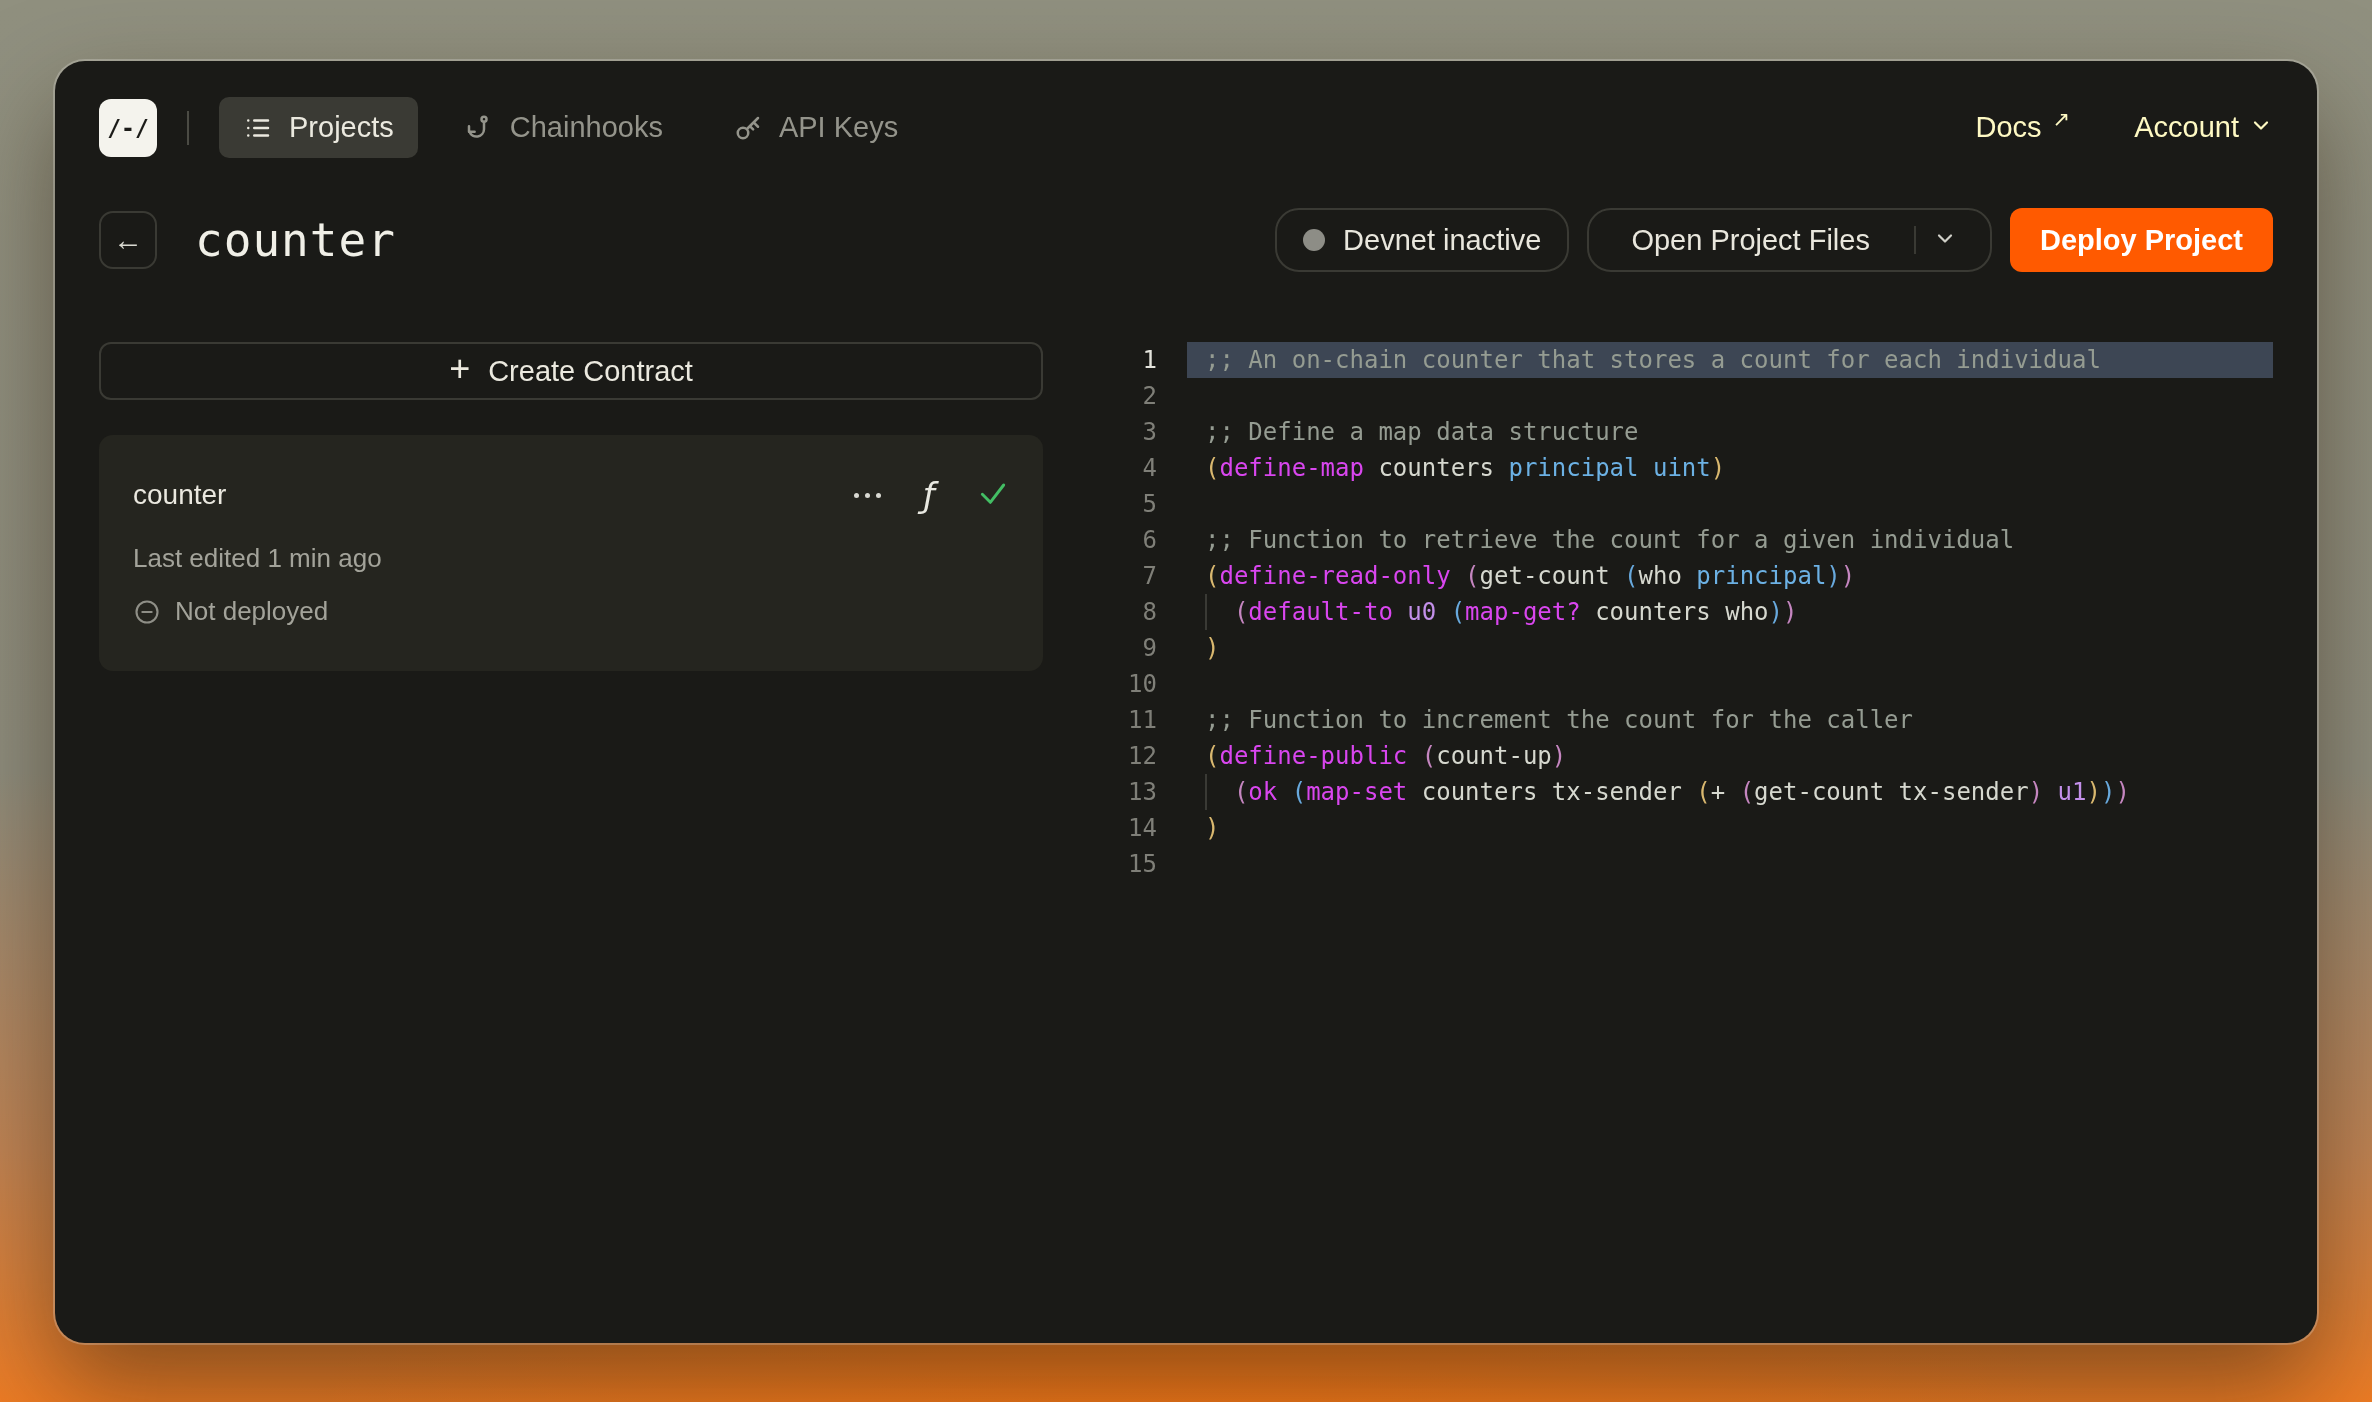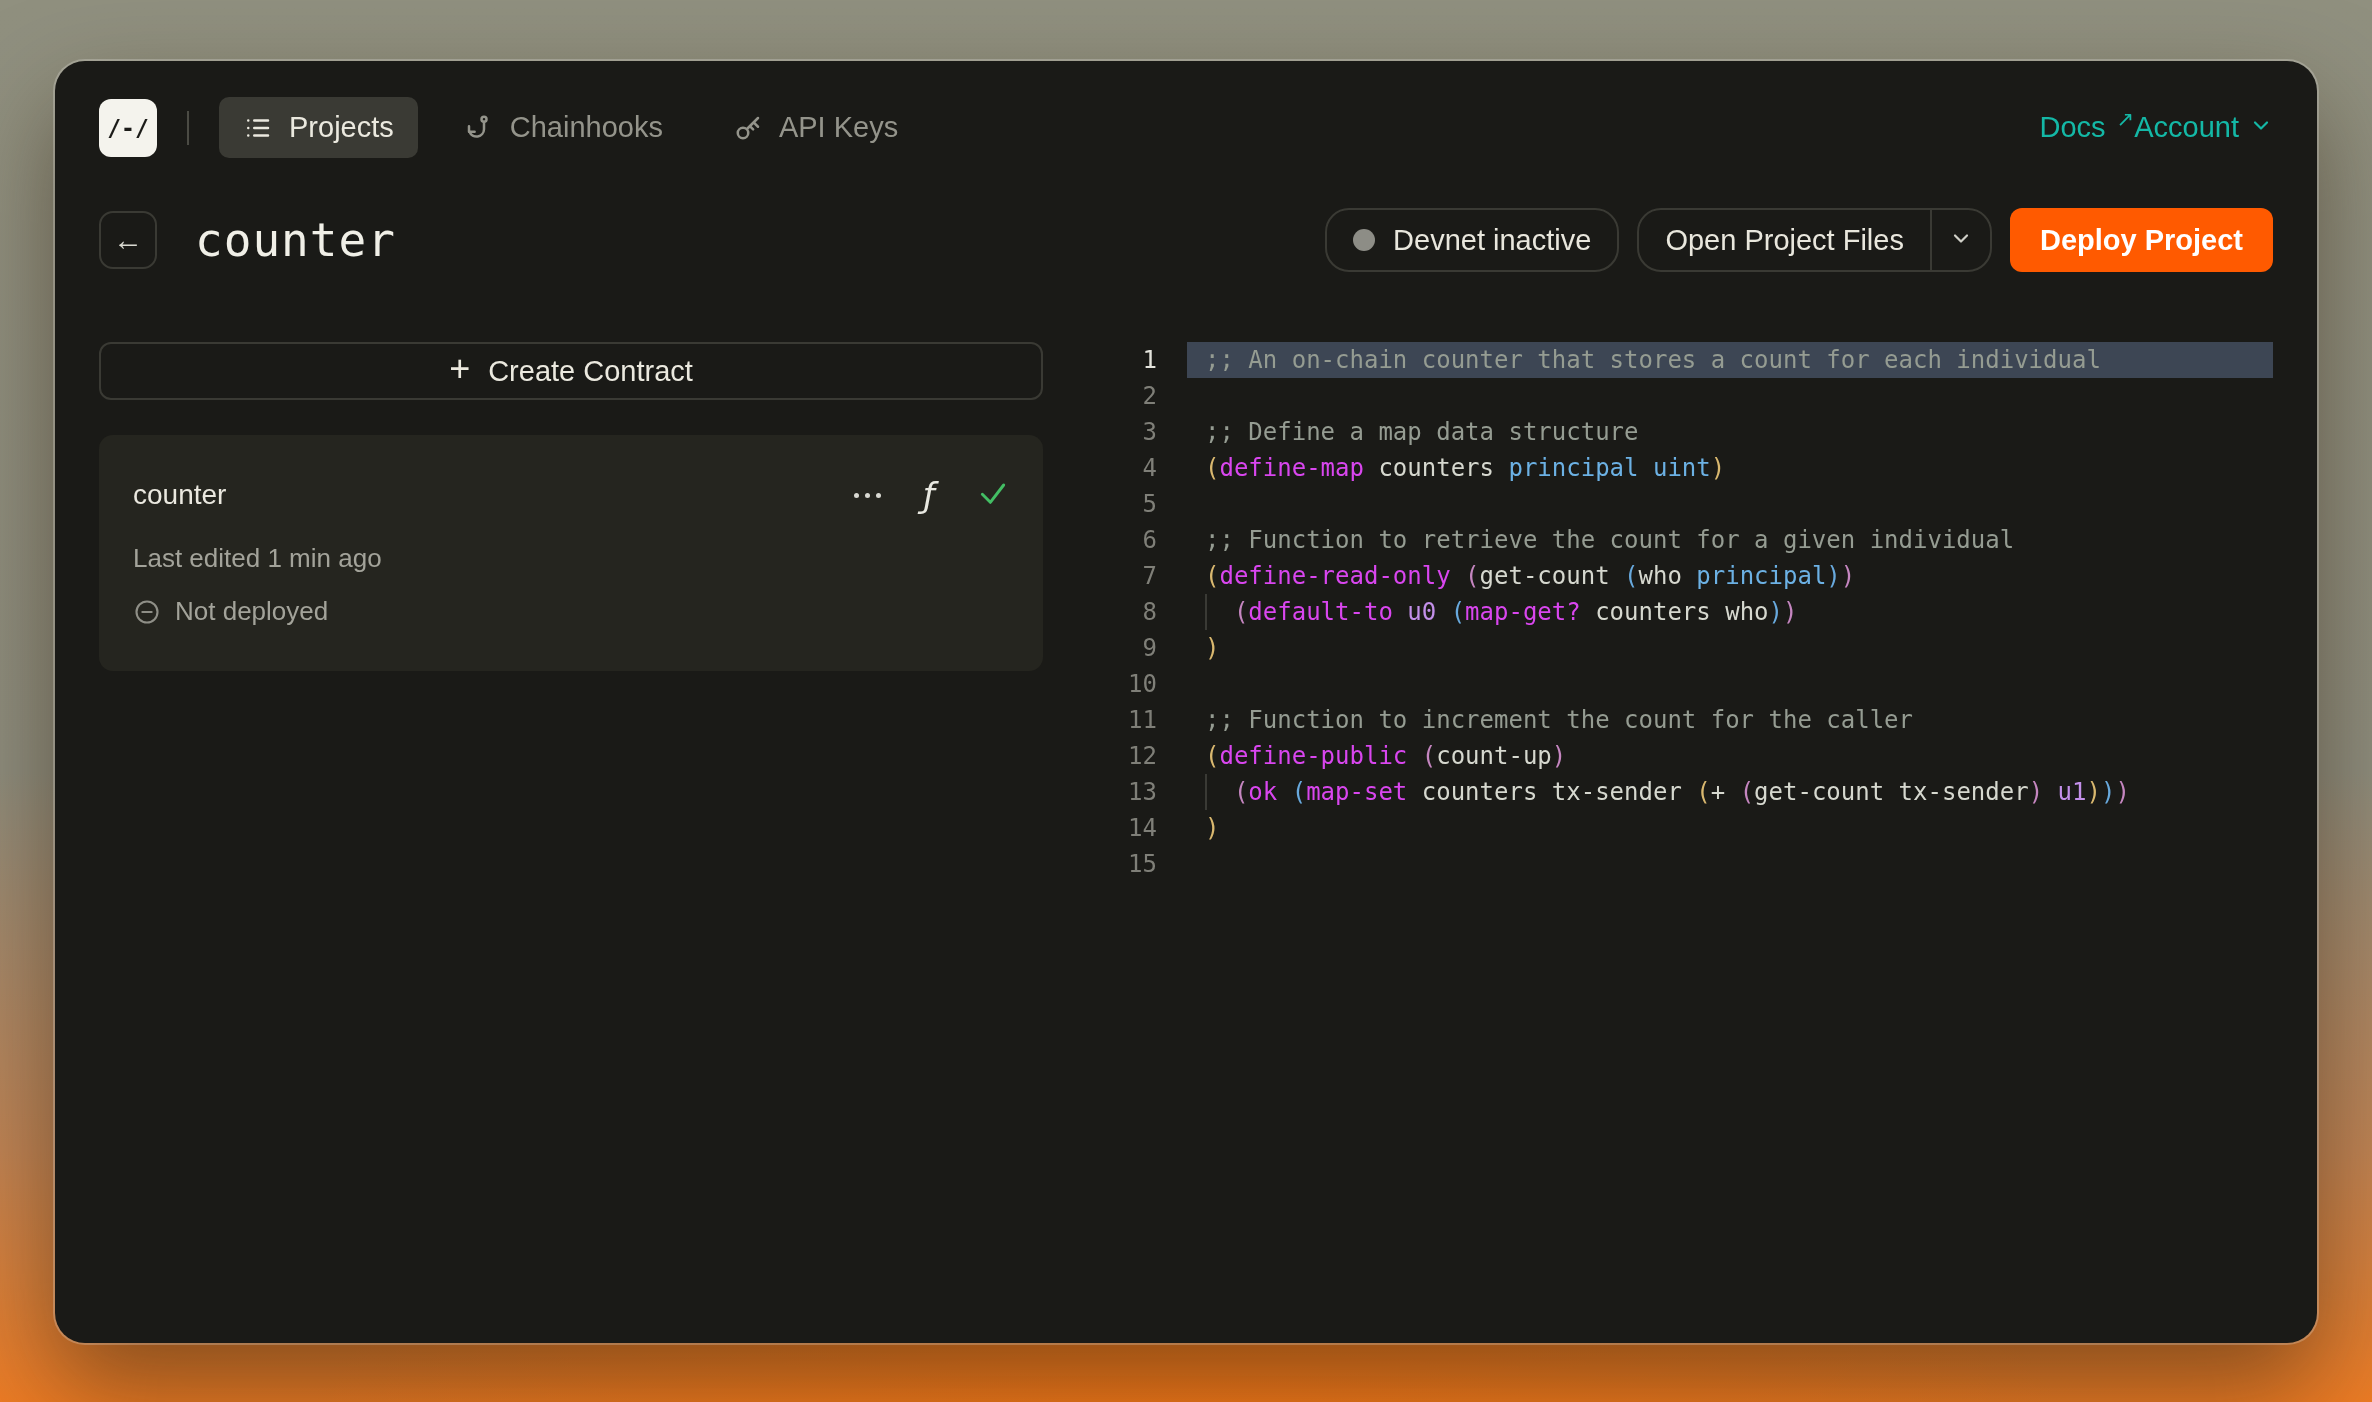--- a/index.html
+++ b/index.html
@@ -25,42 +25,42 @@
   }
   .nav-divider { width:2px; height:34px; background:#4b4b44; margin:0 30px; }
   .tabs { display:flex; align-items:center; gap:22px; }
   .tab {
     display:flex; align-items:center; gap:16px; font-size:29px; color:#94948b;
     padding:14px 24px; border-radius:10px; cursor:pointer; white-space:nowrap;
   }
   .tab.active { background:#3a3a34; color:#ebe9df; }
   .tab .icon, .nav-right .icon { display:flex; align-items:center; }
   .tab svg { width:30px; height:30px; }
-  .nav-right { margin-left:auto; display:flex; align-items:center; font-size:29px; color:#14b8a6; }
+  .nav-right { margin-left:auto; display:flex; align-items:center; gap:64px; font-size:29px; color:#fef9c3; }
   .nav-right .item { display:flex; align-items:center; gap:10px; cursor:pointer; white-space:nowrap; }
   .docs-arrow { font-size:21px; position:relative; top:-9px; margin-left:1px; }
   .chev svg { width:24px; height:24px; }
   
   .page-header { display:flex; align-items:center; padding:50px 44px 0 44px; }
   .back-btn {
     width:58px; height:58px; border:2px solid #3a3a34; border-radius:14px; background:transparent;
     color:#d9d9d1; font-size:30px; display:flex; align-items:center; justify-content:center; cursor:pointer;
   }
   .page-title {
     font-family:"DejaVu Sans Mono", monospace; font-size:46px; font-weight:500;
     color:#f0efe7; margin-left:38px; letter-spacing:1px;
   }
   .header-actions { margin-left:auto; display:flex; align-items:center; gap:18px; }
   .pill {
     height:64px; display:flex; align-items:center; border:2px solid #3a3a34;
     border-radius:24px; color:#e9e7dd; font-size:29px; white-space:nowrap;
   }
   .devnet { padding:0 26px; gap:18px; }
   .devnet-dot { width:22px; height:22px; border-radius:50%; background:#8d8d86; }
-  .split { padding:0; cursor:pointer; }
+  .split { padding:16px; cursor:pointer;gap:18px; }
   .split-main { padding:0 26px; display:flex; align-items:center; height:100%; }
   .split-chev { width:60px; height:100%; display:flex; align-items:center; justify-content:center; border-left:2px solid #3a3a34; color:#d0d0c8; }
   .split-chev svg { width:24px; height:24px; }
   .deploy-btn {
     height:64px; border:none; border-radius:12px; background:#ff5a00; color:#ffffff;
     font-size:29px; font-weight:600; padding:8px 30px; cursor:pointer; white-space:nowrap;
     font-family:"Liberation Sans", sans-serif;
   }
   
   .content { display:flex; align-items:flex-start; padding:70px 44px 0 44px; }

